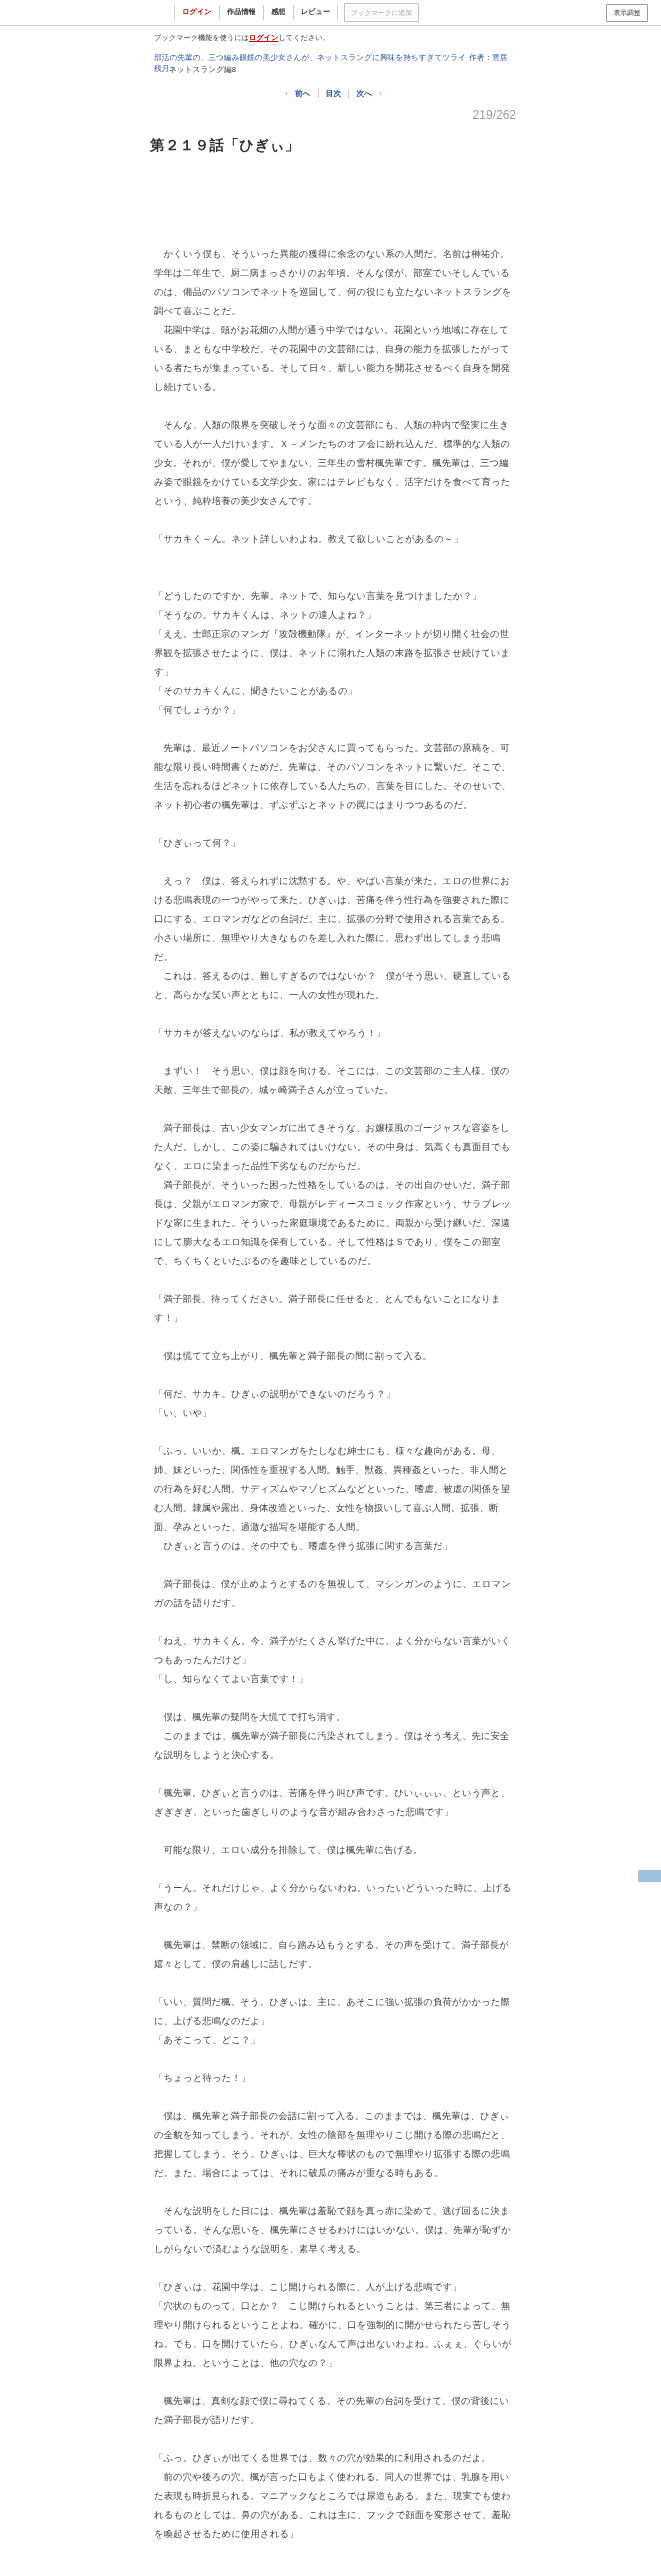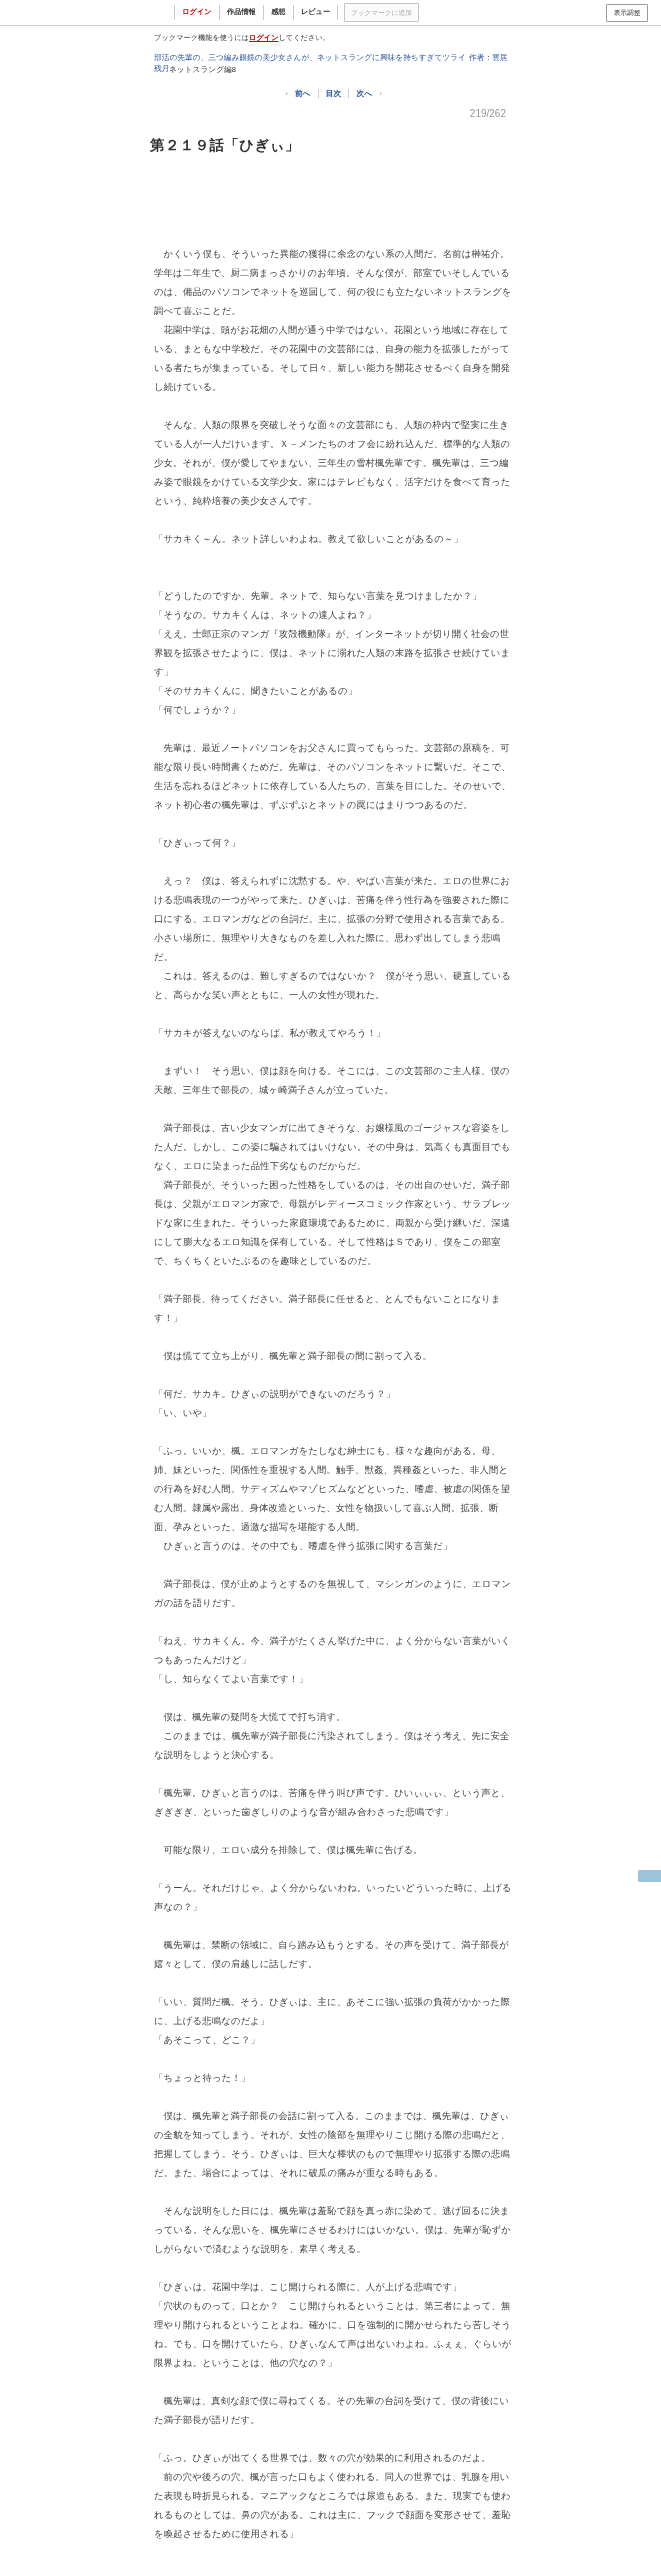--- a/index.html
+++ b/index.html
@@ -29,21 +29,21 @@
   .notice{position:absolute;top:33px;left:4.1px;font-size:7.2px;color:#333;}
   .notice a{color:#c00000;font-weight:bold;text-decoration:underline;cursor:pointer;}
   .novel-title-line{position:absolute;top:52px;left:4.1px;width:363px;font-size:7.7px;line-height:11.3px;}
   .novel-title-line .title{color:#2a53a0;text-decoration:none;cursor:pointer;}
   .novel-title-line .author{color:#2a53a0;margin-left:3.1px;}
   .volume{position:absolute;top:65px;left:19px;font-size:7.7px;color:#333;}
   .pager{position:absolute;top:89px;left:0;width:367px;text-align:center;font-size:7.7px;}
   .pager .arrow{color:#999;}
   .pager a{color:#2a53a0;text-decoration:none;font-weight:bold;cursor:pointer;padding:0 7.2px;}
   .pager a.mid{border-left:0.5px solid #ccc;border-right:0.5px solid #ccc;}
-  .page-indicator{position:absolute;top:108px;right:11px;font-size:10px;color:#999;}
+  .page-indicator{position:absolute;top:108px;right:1px;font-size:12px;color:#999;}
   .episode-title{position:absolute;top:126px;left:0;width:367px;
     font-size:14.4px;font-weight:bold;color:#333;letter-spacing:0.5px;}
   
   .novel-body{position:absolute;top:245px;left:4.1px;width:363px;}
   .novel-body p.line{margin:0;font-size:9.3px;line-height:19px;color:#404040;letter-spacing:0.2px;
     word-break:break-all;}
   
   .side-tab{position:absolute;top:1870px;right:0;width:24px;height:12.4px;background:#9cc3dd;border-radius:1.5px 0 0 1.5px;cursor:pointer;}
 </style>
 </head>

